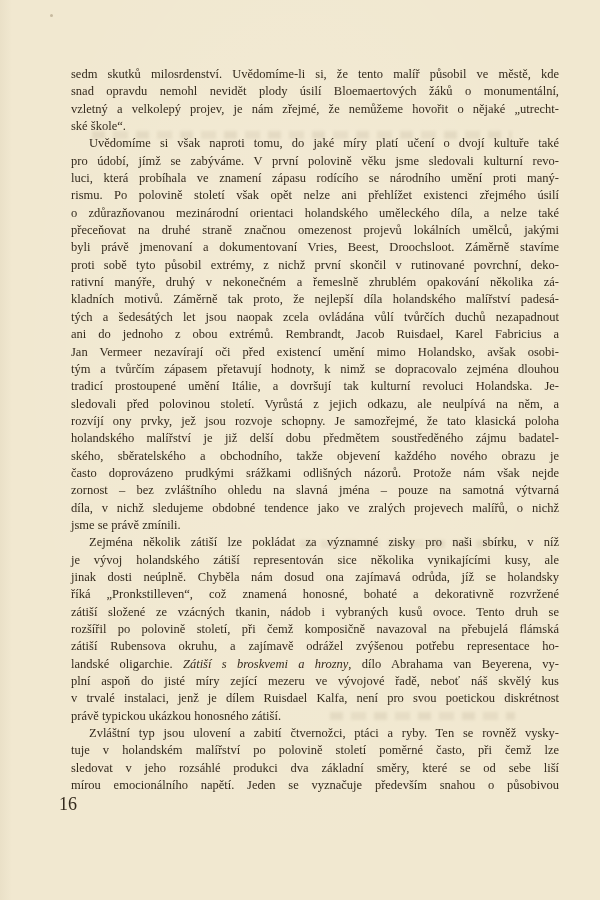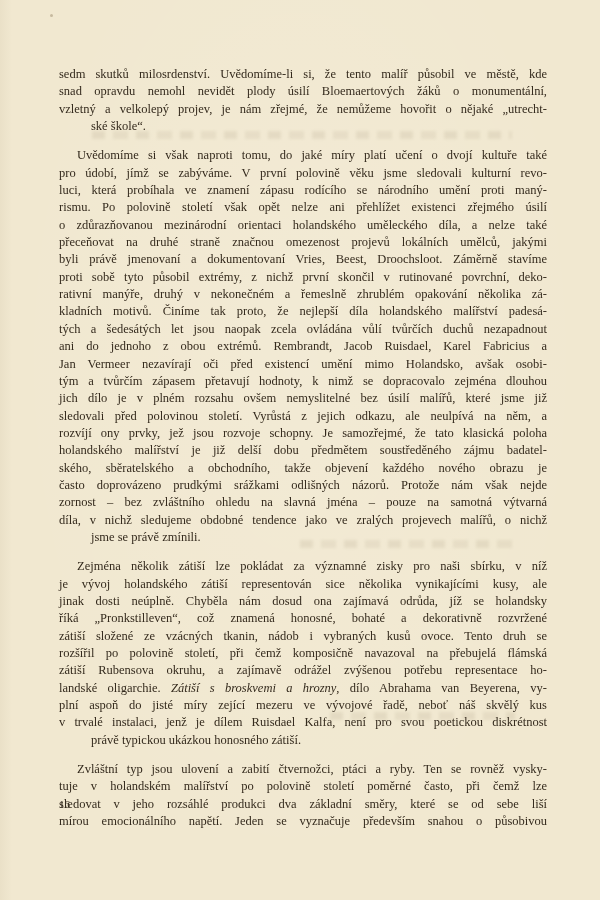--- a/index.html
+++ b/index.html
@@ -18,43 +18,43 @@
   .page {
     position: absolute;
     inset: 0;
     background:
       radial-gradient(ellipse at 50% 40%, rgba(255,255,255,0.10), rgba(0,0,0,0) 70%),
       linear-gradient(90deg, rgba(120,100,60,0.06), rgba(0,0,0,0) 12px),
       #f1e8d0;
   }
   .text-block {
     position: absolute;
-    left: 59px;
+    left: 71px;
     top: 66px;
     width: 488px;
     color: #342a1d;
     font-size: 12.5px;
   }
   .paragraph { margin: 0; }
   .line {
     height: 17.35px;
     line-height: 17.35px;
     text-align: justify;
     text-align-last: justify;
     overflow: visible;
   }
-  .line.indent { text-indent: 18px; margin-top: 12px; }
-  .line.lastline { text-align-last: left; margin-left: 32px; }
+  .line.indent { text-indent: 18px; }
+  .line.lastline { text-align-last: left; }
   .line i { }
   .page-number {
     position: absolute;
     left: 59px;
     top: 796px;
     color: #342a1d;
-    font-size: 11px;
+    font-size: 18px;
     line-height: 17px;
   }
   
   .smudge {
     position: absolute;
     height: 8px;
     filter: blur(1.6px);
     opacity: 0.22;
     background: repeating-linear-gradient(90deg,
       rgba(130,115,85,0.55) 0 13px,
@@ -92,26 +92,26 @@
       <div class="paragraph">
         <div class="line indent">Uvědomíme si však naproti tomu, do jaké míry platí učení o dvojí kultuře také</div>
         <div class="line">pro údobí, jímž se zabýváme. V první polovině věku jsme sledovali kulturní revo-</div>
         <div class="line">luci, která probíhala ve znamení zápasu rodícího se národního umění proti maný-</div>
         <div class="line">rismu. Po polovině století však opět nelze ani přehlížet existenci zřejmého úsilí</div>
         <div class="line">o zdůrazňovanou mezinárodní orientaci holandského uměleckého díla, a nelze také</div>
         <div class="line">přeceňovat na druhé straně značnou omezenost projevů lokálních umělců, jakými</div>
         <div class="line">byli právě jmenovaní a dokumentovaní Vries, Beest, Droochsloot. Záměrně stavíme</div>
         <div class="line">proti sobě tyto působil extrémy, z nichž první skončil v rutinované povrchní, deko-</div>
         <div class="line">rativní manýře, druhý v nekonečném a řemeslně zhrublém opakování několika zá-</div>
-        <div class="line">kladních motivů. Činíme tak proto, že nejlepší díla holandského malířství padesá-</div>
+        <div class="line">kladních motivů. Záměrně tak proto, že nejlepší díla holandského malířství padesá-</div>
         <div class="line">tých a šedesátých let jsou naopak zcela ovládána vůlí tvůrčích duchů nezapadnout</div>
         <div class="line">ani do jednoho z obou extrémů. Rembrandt, Jacob Ruisdael, Karel Fabricius a</div>
         <div class="line">Jan Vermeer nezavírají oči před existencí umění mimo Holandsko, avšak osobi-</div>
         <div class="line">tým a tvůrčím zápasem přetavují hodnoty, k nimž se dopracovalo zejména dlouhou</div>
-        <div class="line">jich dílo je v plném rozsahu ovšem nemyslitelné bez úsilí malířů, které jsme již</div>
+        <div class="line">tradicí prostoupené umění Itálie, a dovršují tak kulturní revoluci Holandska. Je-</div>
         <div class="line">sledovali před polovinou století. Vyrůstá z jejich odkazu, ale neulpívá na něm, a</div>
         <div class="line">rozvíjí ony prvky, jež jsou rozvoje schopny. Je samozřejmé, že tato klasická poloha</div>
         <div class="line">holandského malířství je již delší dobu předmětem soustředěného zájmu badatel-</div>
         <div class="line">ského, sběratelského a obchodního, takže objevení každého nového obrazu je</div>
         <div class="line">často doprovázeno prudkými srážkami odlišných názorů. Protože nám však nejde</div>
         <div class="line">zornost – bez zvláštního ohledu na slavná jména – pouze na samotná výtvarná</div>
         <div class="line">díla, v nichž sledujeme obdobné tendence jako ve zralých projevech malířů, o nichž</div>
         <div class="line lastline">jsme se právě zmínili.</div>
       </div>
       <div class="paragraph">

